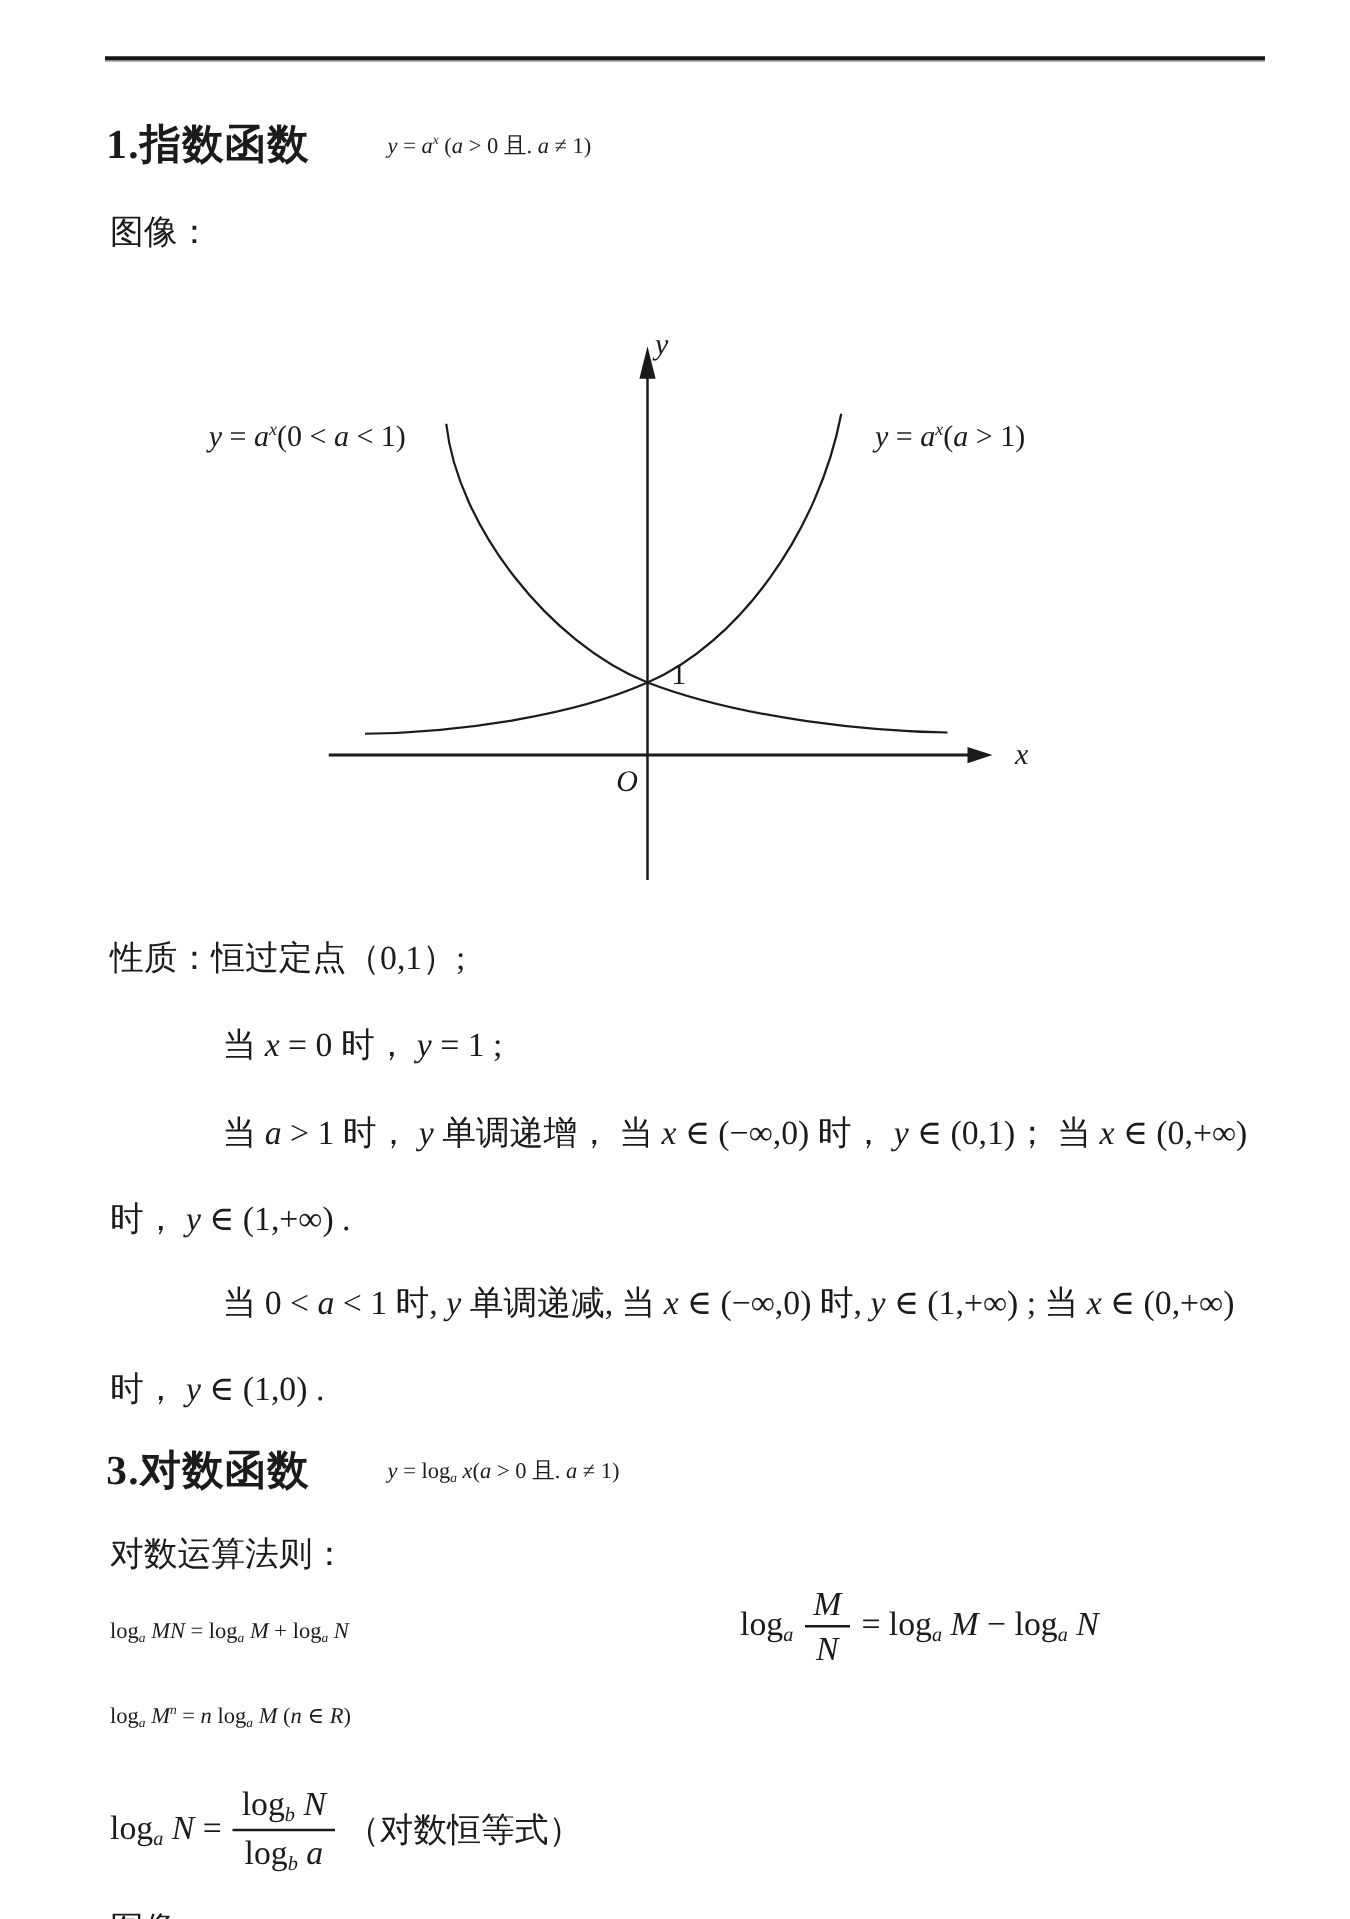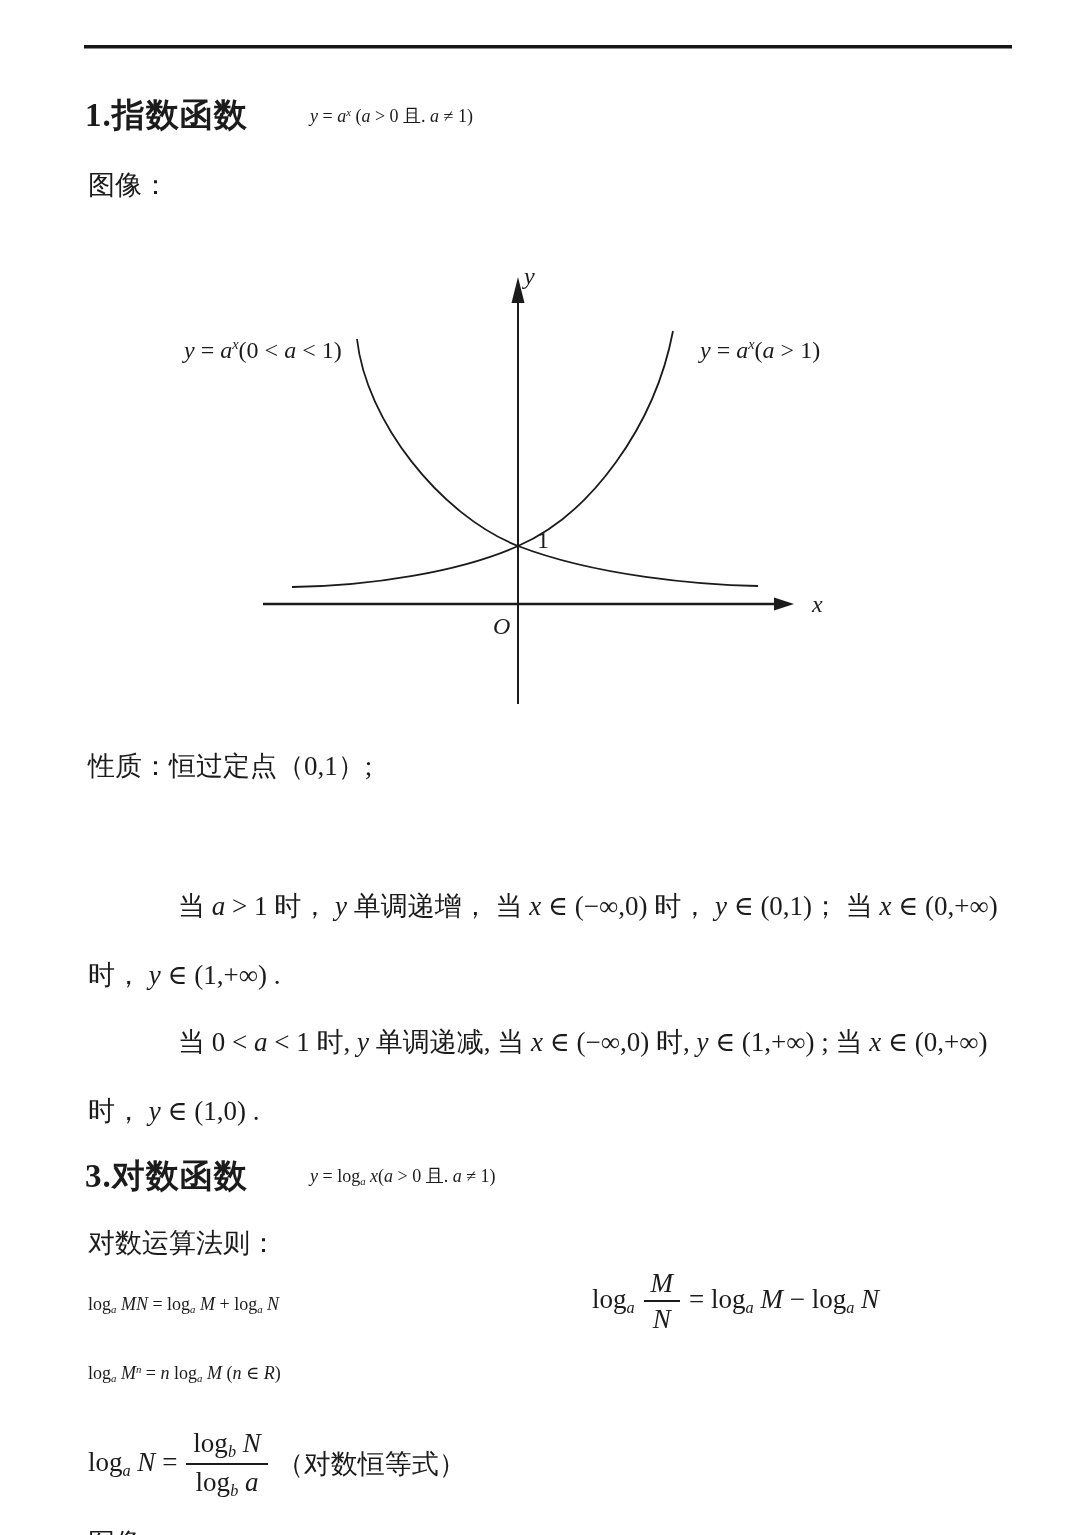--- a/index.html
+++ b/index.html
@@ -89,25 +89,26 @@
       <polygon points="794,343 774,336.5 774,349.5" fill="#1b1b1b"></polygon>
 
       <path d="M 357 78 C 366 160, 440 254, 518 285 C 596 315, 700 324, 758 325" fill="none" stroke="#1b1b1b" stroke-width="1.8"></path>
 
       <path d="M 292 326 C 370 325, 460 311, 518 285 C 590 254, 655 165, 673 70" fill="none" stroke="#1b1b1b" stroke-width="1.8"></path>
     </svg>
     <span class="glabel ital" style="left:524px; top:2px;">y</span>
     <span class="glabel ital" style="left:812px; top:330px;">x</span>
     <span class="glabel ital" style="left:493px; top:352px;">O</span>
     <span class="glabel" style="left:537px; top:266px;">1</span>
-    <span class="glabel" style="left:184px; top:75px;"><span class="seg-m">y</span><span class="seg-r"> = </span><span class="seg-m">a</span><span class="seg-sup">x</span><span class="seg-r">(0 &lt; </span><span class="seg-m">a</span><span class="seg-r"> &lt; 1)</span></span>
+    <span class="glabel" style="left:167px; top:75px;"><span class="seg-m">y</span><span class="seg-r"> = </span><span class="seg-m">a</span><span class="seg-sup">x</span><span class="seg-r">(0 &lt; </span><span class="seg-m">a</span><span class="seg-r"> &lt; 1)</span></span>
     <span class="glabel" style="left:700px; top:75px;"><span class="seg-m">y</span><span class="seg-r"> = </span><span class="seg-m">a</span><span class="seg-sup">x</span><span class="seg-r">(</span><span class="seg-m">a</span><span class="seg-r"> &gt; 1)</span></span>
   </div>
 
   <div class="abs body-line" style="left:88px; top:711px;"><span class="seg-t">性质：恒过定点（0,1）;</span></div>
+  <div class="abs body-line" style="left:178px; top:781px;"><span class="seg-t">当 </span><span class="seg-m">x</span><span class="seg-r"> = 0 </span><span class="seg-t">时， </span><span class="seg-m">y</span><span class="seg-r"> = 1</span><span class="seg-t"> ;</span></div>
   <div class="abs body-line" style="left:178px; top:851px;"><span class="seg-t">当 </span><span class="seg-m">a</span><span class="seg-r"> &gt; 1 </span><span class="seg-t">时， </span><span class="seg-m">y</span><span class="seg-t"> 单调递增， 当 </span><span class="seg-m">x</span><span class="seg-r"> ∈ (−∞,0) </span><span class="seg-t">时， </span><span class="seg-m">y</span><span class="seg-r"> ∈ (0,1)</span><span class="seg-t">； 当 </span><span class="seg-m">x</span><span class="seg-r"> ∈ (0,+∞)</span></div>
   <div class="abs body-line" style="left:88px; top:920px;"><span class="seg-t">时， </span><span class="seg-m">y</span><span class="seg-r"> ∈ (1,+∞)</span><span class="seg-t"> .</span></div>
   <div class="abs body-line" style="left:178px; top:987px;"><span class="seg-t">当 </span><span class="seg-r">0 &lt; </span><span class="seg-m">a</span><span class="seg-r"> &lt; 1 </span><span class="seg-t">时, </span><span class="seg-m">y</span><span class="seg-t"> 单调递减, 当 </span><span class="seg-m">x</span><span class="seg-r"> ∈ (−∞,0) </span><span class="seg-t">时, </span><span class="seg-m">y</span><span class="seg-r"> ∈ (1,+∞)</span><span class="seg-t"> ; 当 </span><span class="seg-m">x</span><span class="seg-r"> ∈ (0,+∞)</span></div>
   <div class="abs body-line" style="left:88px; top:1056px;"><span class="seg-t">时， </span><span class="seg-m">y</span><span class="seg-r"> ∈ (1,0)</span><span class="seg-t"> .</span></div>
 
   <span class="abs h1" style="left:85px; top:1118px;">3.对数函数</span>
   <span class="abs formula" style="left:310px; top:1128px;"><span class="seg-m">y</span><span class="seg-r"> = log</span><span class="seg-sub">a</span><span class="seg-m"> x</span><span class="seg-r">(</span><span class="seg-m">a</span><span class="seg-r"> &gt; 0 </span><span class="seg-t">且</span><span class="seg-r">. </span><span class="seg-m">a</span><span class="seg-r"> ≠ 1)</span></span>
 
   <span class="abs label-line" style="left:88px; top:1189px;">对数运算法则：</span>
 

